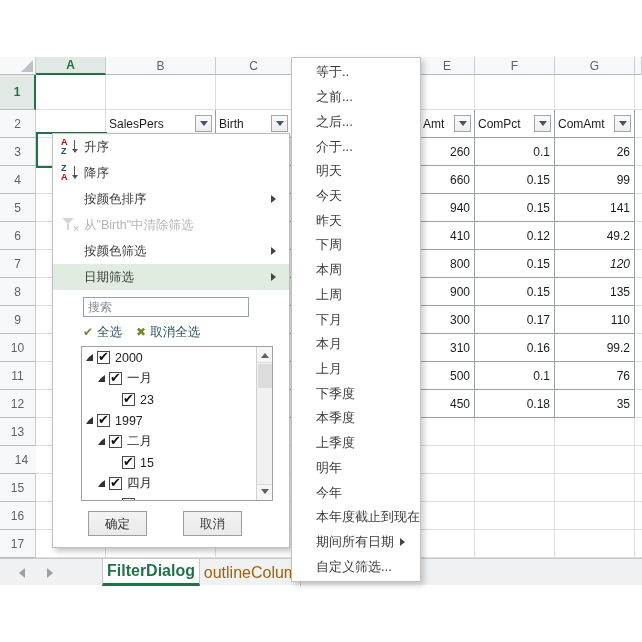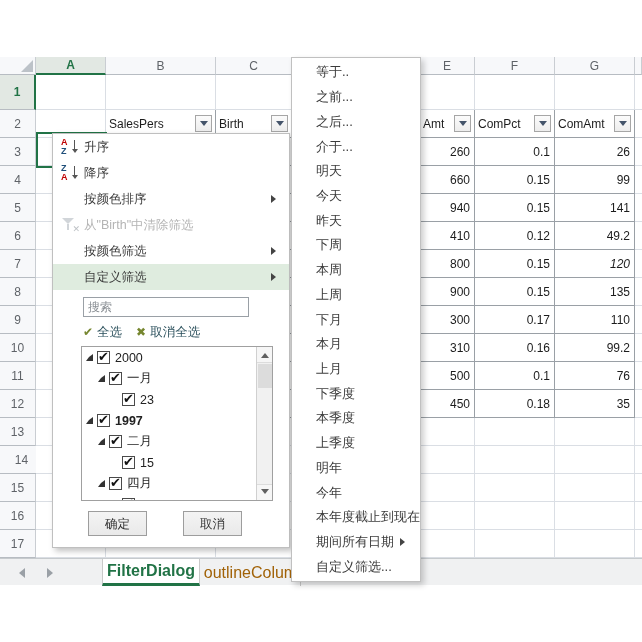--- a/index.html
+++ b/index.html
@@ -404,21 +404,21 @@
               <span class="fx">✕</span>
             </span>
           </div>
           <span>从"Birth"中清除筛选</span>
         </div>
         <div class="fm-item">
           <span>按颜色筛选</span>
           <div class="fm-arrow"></div>
         </div>
         <div class="fm-item hl">
-          <span>自定义筛选</span>
+          <span>日期筛选</span>
           <div class="fm-arrow"></div>
         </div>
       </div>
     <input class="fm-search" placeholder="搜索" style="">
     <div class="fm-links">
       <span class="fm-link">
         <i class="mark-check"></i>
         <span>全选</span>
       </span>
       <span class="fm-link">
@@ -436,21 +436,21 @@
           <div class="tree-item" style="padding-left: 16px;">
             <div class="tri-exp"></div>
             <div class="cb on"></div>
             <span>一月</span>
           </div>
           <div class="tree-item" style="padding-left: 28px;">
             <span style="width: 12px; flex: 0 0 auto;"></span>
             <div class="cb on"></div>
             <span>23</span>
           </div>
-          <div class="tree-item" style="padding-left: 4px; font-weight: bold;">
+          <div class="tree-item" style="padding-left: 4px;">
             <div class="tri-exp"></div>
             <div class="cb on"></div>
             <span>1997</span>
           </div>
           <div class="tree-item" style="padding-left: 16px;">
             <div class="tri-exp"></div>
             <div class="cb on"></div>
             <span>二月</span>
           </div>
           <div class="tree-item" style="padding-left: 28px;">

